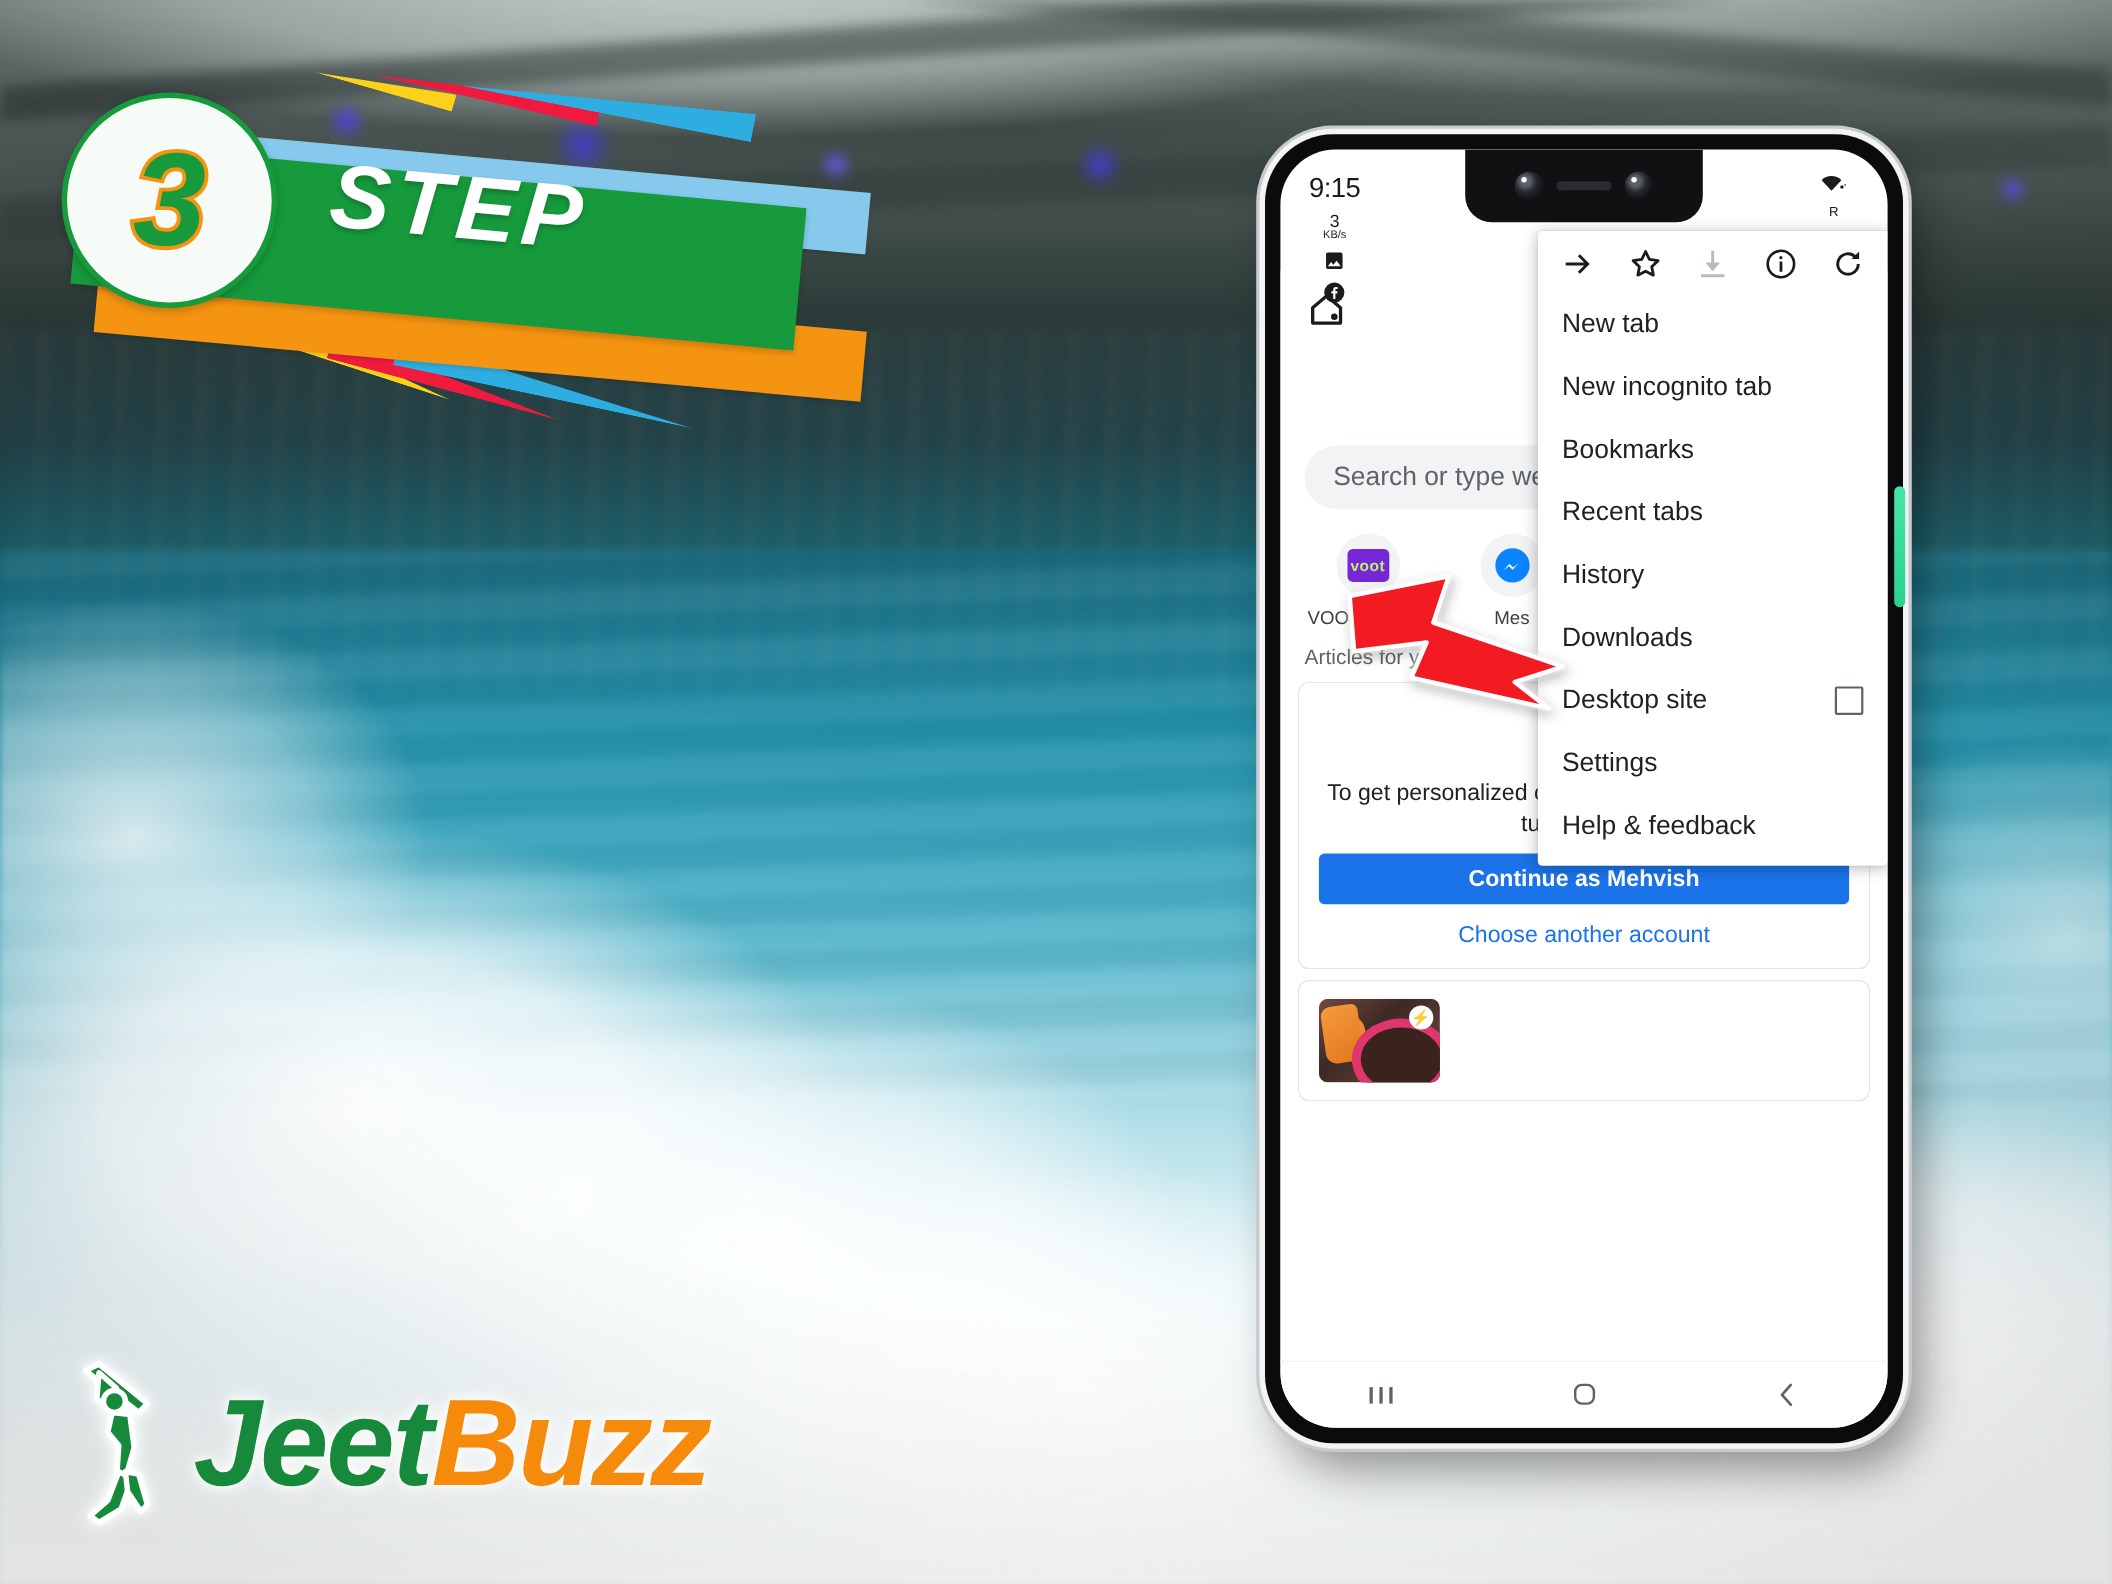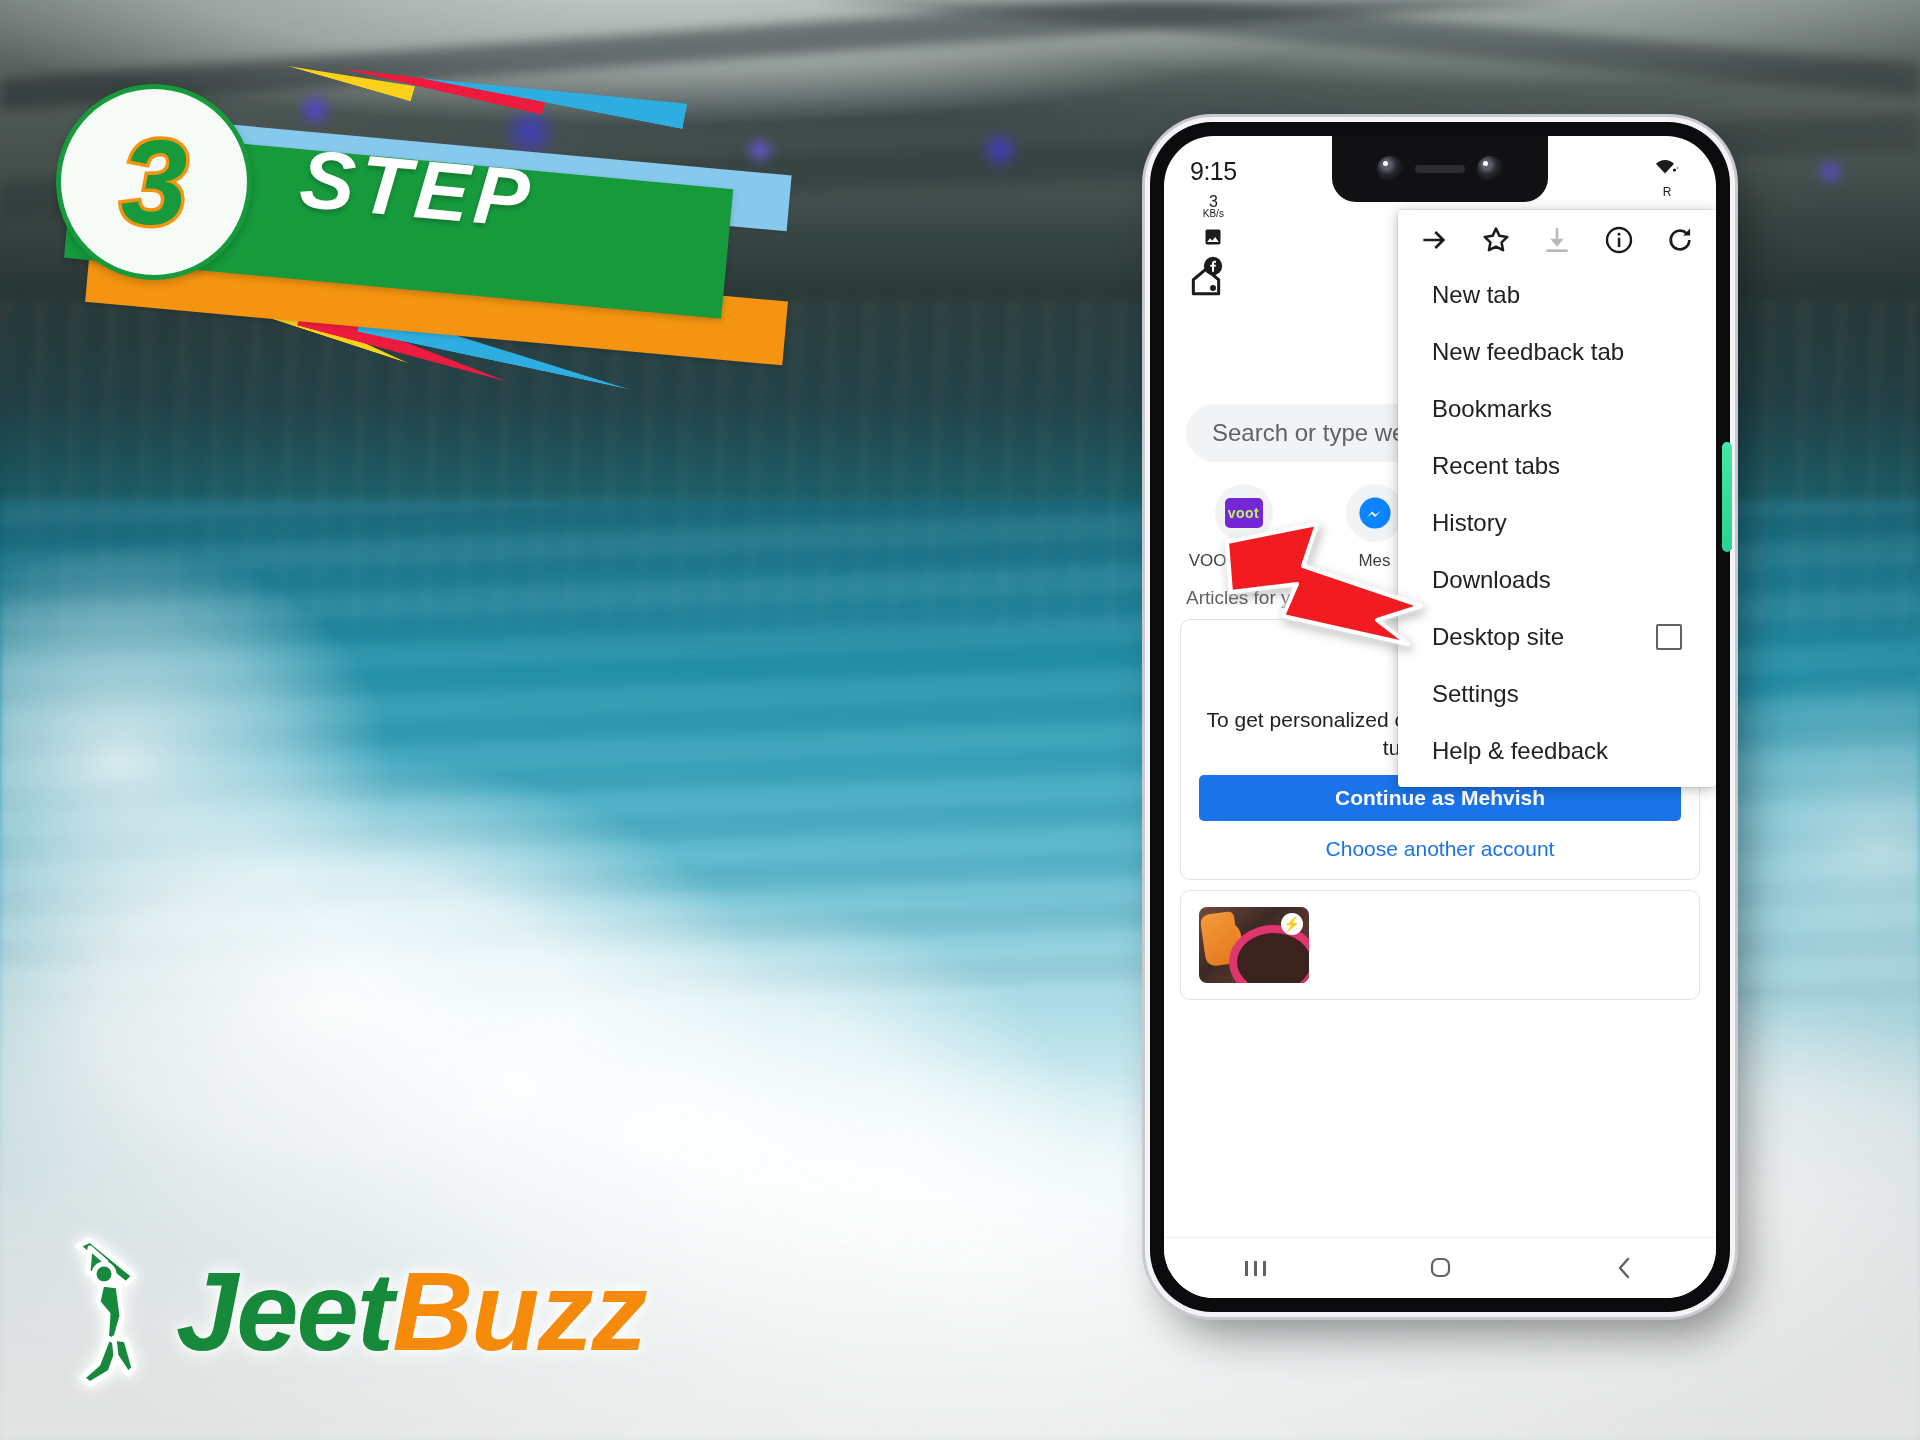--- a/index.html
+++ b/index.html
@@ -401,21 +401,21 @@
     z-index: 25;
     padding-bottom: 8px;
   }
   .menu-icons {
     display: flex; align-items: center; justify-content: space-between;
     padding: 14px 20px 10px 20px;
   }
   .menu-item {
     height: 57px;
     display: flex; align-items: center; justify-content: space-between;
-    padding: 0 34px;
+    padding: 0 22px;
     font-size: 24px; color: #202124;
   }
   .menu-check {
     width: 22px; height: 22px;
     border: 2px solid #5f6368;
     border-radius: 2px;
   }
 
   
   .red-arrow {
@@ -622,21 +622,21 @@
           <svg width="32" height="32" viewBox="0 0 24 24">
             <path fill="none" stroke="#1b1b1b" stroke-width="2" d="M19 12a7 7 0 1 1-2.1-5"></path>
             <path fill="#1b1b1b" d="M19.6 3.4v5.2h-5.2z"></path>
           </svg>
         </div>
 
         <div class="menu-item">
           <span>New tab</span>
         </div>
         <div class="menu-item">
-          <span>New feedback tab</span>
+          <span>New incognito tab</span>
         </div>
         <div class="menu-item">
           <span>Bookmarks</span>
         </div>
         <div class="menu-item">
           <span>Recent tabs</span>
         </div>
         <div class="menu-item">
           <span>History</span>
         </div>

